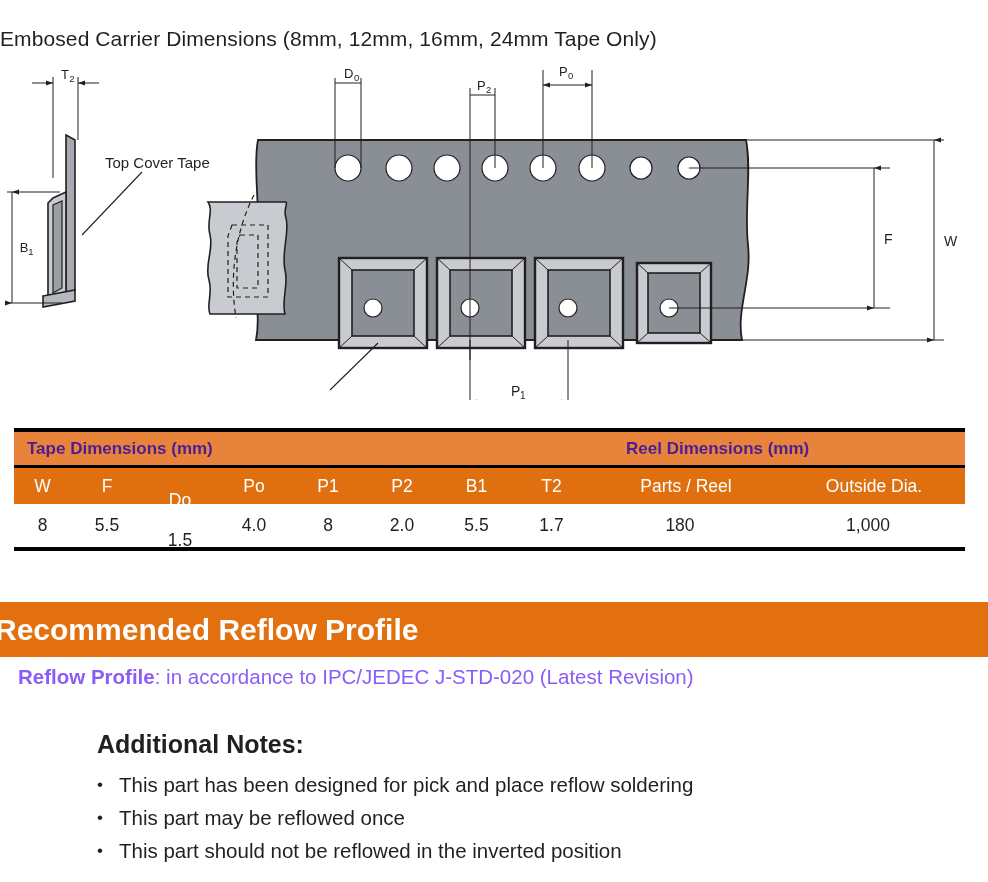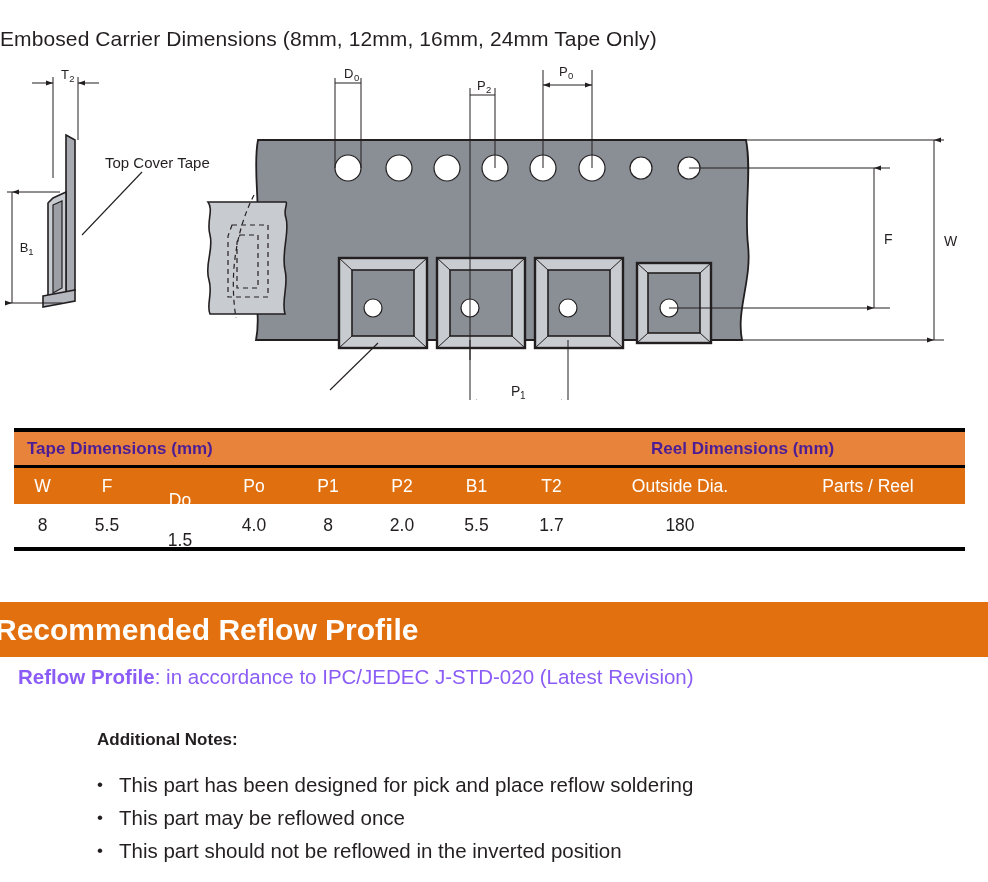--- a/index.html
+++ b/index.html
@@ -135,21 +135,21 @@
     font-size: 20.5px;
     color: #8b5cf6;
     white-space: nowrap;
   }
   #reflow-line b { font-weight: bold; }
 
   #notes-heading {
     position: absolute;
     left: 97px;
     top: 730px;
-    font-size: 17px;
+    font-size: 25px;
     font-weight: bold;
     color: #231f20;
     white-space: nowrap;
   }
 
   #notes-list {
     position: absolute;
     left: 97px;
     top: 768px;
     width: 860px;
@@ -365,48 +365,49 @@
     </g>
   </g>
 </svg>
 </div>
 
 <div id="dim-table">
   <div class="rule-thick"></div>
 
   <div class="band-group">
     <span class="grp" style="left:13px;">Tape Dimensions (mm)</span>
-    <span class="grp" style="left:637px;">Reel Dimensions (mm)</span>
+    <span class="grp" style="left:612px;">Reel Dimensions (mm)</span>
   </div>
 
   <div class="rule-med"></div>
 
   <div class="band-cols">
     <span class="col c0">W</span>
     <span class="col c1">F</span>
     <span class="col c2">Do</span>
     <span class="col c3">Po</span>
     <span class="col c4">P1</span>
     <span class="col c5">P2</span>
     <span class="col c6">B1</span>
     <span class="col c7">T2</span>
+    <span class="col c9">Parts / Reel</span>
     <span class="col c8">Outside Dia.</span>
-    <span class="col c9">Parts / Reel</span>
   </div>
 
   <div class="data-row">
     <span class="col c0">8</span>
     <span class="col c1">5.5</span>
     <span class="col c2">1.5</span>
     <span class="col c3">4.0</span>
     <span class="col c4">8</span>
     <span class="col c5">2.0</span>
     <span class="col c6">5.5</span>
     <span class="col c7">1.7</span>
     <span class="col c8">180</span>
+    <span class="col c9">1,000</span>
   </div>
 
   <div class="rule-thick"></div>
 </div>
 
 <div id="section-banner">
   <span class="title">Recommended Reflow Profile</span>
 </div>
 
 <div id="reflow-line"><b>Reflow Profile</b><span>: in accordance to IPC/JEDEC J-STD-020 (Latest Revision)</span></div>

